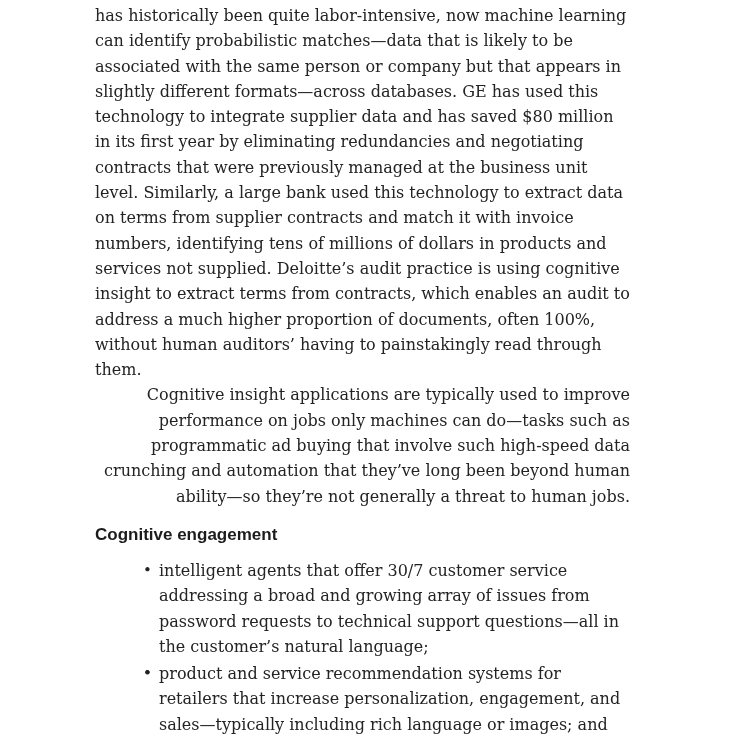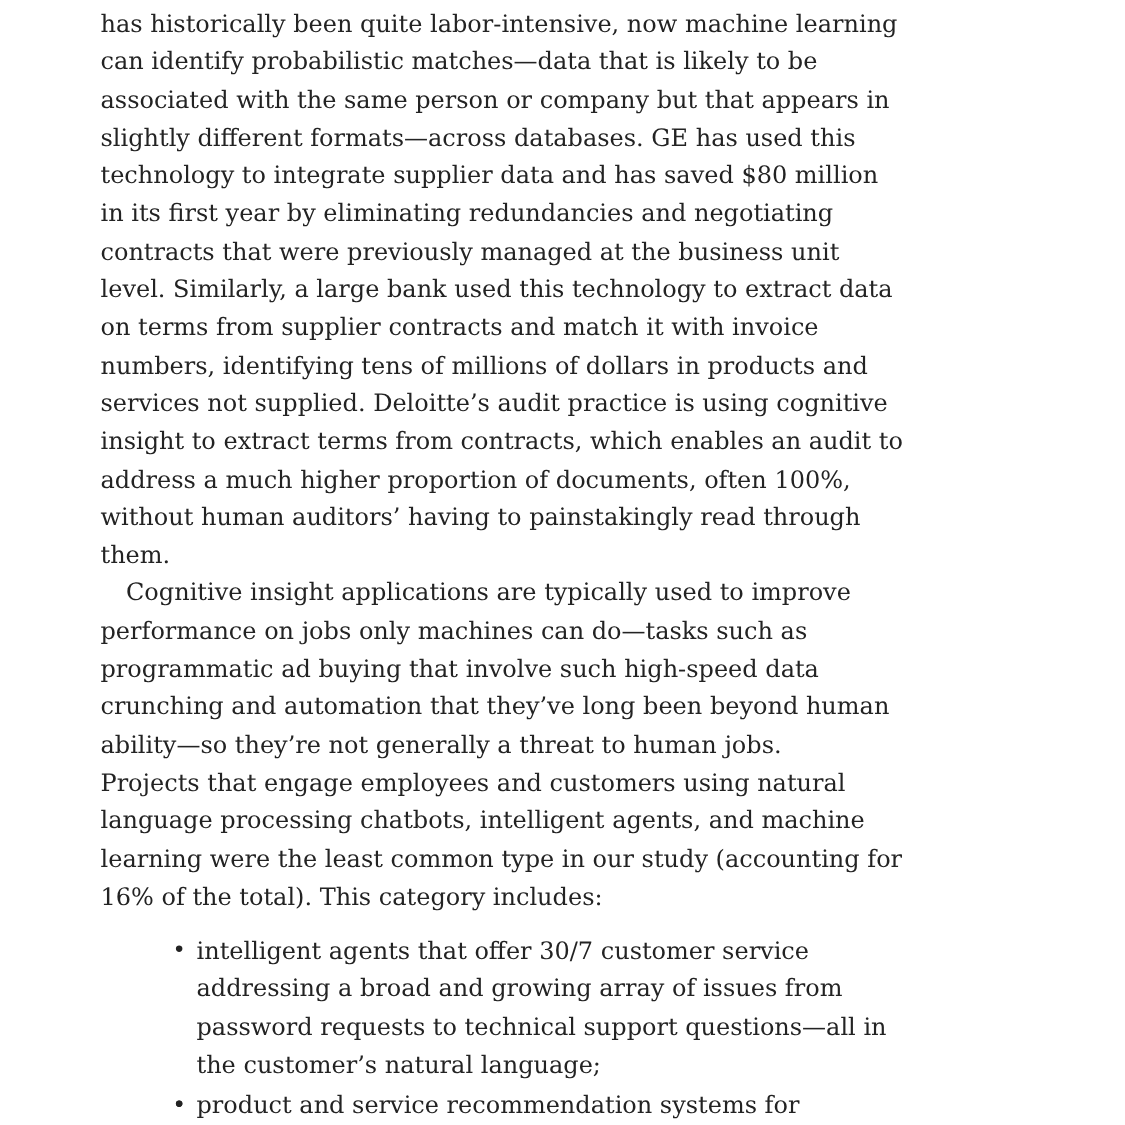--- a/index.html
+++ b/index.html
@@ -7,33 +7,35 @@
     padding: 0;
     background: #ffffff;
   }
   .page {
     width: 668px;
     height: 750px;
     background: #ffffff;
     overflow: hidden;
     box-sizing: border-box;
     padding: 3px 66px 0 67px;
+    margin-left: 28px;
   }
   .article {
     font-family: "DejaVu Serif", "Liberation Serif", serif;
     font-size: 16px;
     line-height: 25.3px;
     color: #232323;
     text-align: left;
   }
   .article p {
     margin: 0;
   }
   .article p.first-line-indent {
     text-indent: 17px;
+    text-align: right;
   }
   .section-heading {
     font-family: "Liberation Sans", sans-serif;
     font-size: 17px;
     font-weight: 700;
     color: #1c1c1c;
     margin: 13px 0 1px 0;
     line-height: 25px;
   }
   ul.bullet-list {
@@ -56,22 +58,22 @@
 </head>
 <body>
 
 <div class="page">
   <div class="article">
 
     <p>has historically been quite labor-intensive, now machine learning can identify probabilistic matches—data that is likely to be associated with the same person or company but that appears in slightly different formats—across databases. GE has used this technology to integrate supplier data and has saved $80 million in its first year by eliminating redundancies and negotiating contracts that were previously managed at the business unit level. Similarly, a large bank used this technology to extract data on terms from supplier contracts and match it with invoice numbers, identifying tens of millions of dollars in products and services not supplied. Deloitte’s audit practice is using cognitive insight to extract terms from contracts, which enables an audit to address a much higher proportion of documents, often 100%, without human auditors’ having to painstakingly read through them.</p>
 
     <p class="first-line-indent">Cognitive insight applications are typically used to improve performance on jobs only machines can do—tasks such as programmatic ad buying that involve such high-speed data crunching and automation that they’ve long been beyond human ability—so they’re not generally a threat to human jobs.</p>
 
+    <h2 class="section-heading">Cognitive engagement</h2>
 
-    <p>Projects that engage employees and customers using natural language processing chatbots, intelligent agents, and machine learning were the least common type in our study (accounting for 16% of the total). This category includes:</p>
 
     <ul class="bullet-list">
       <li>
         <span class="bullet-marker">•</span>
         <span>intelligent agents that offer 30/7 customer service addressing a broad and growing array of issues from password requests to technical support questions—all in the customer’s natural language;</span>
       </li>
       <li>
         <span class="bullet-marker">•</span>
       </li>
       <li>

